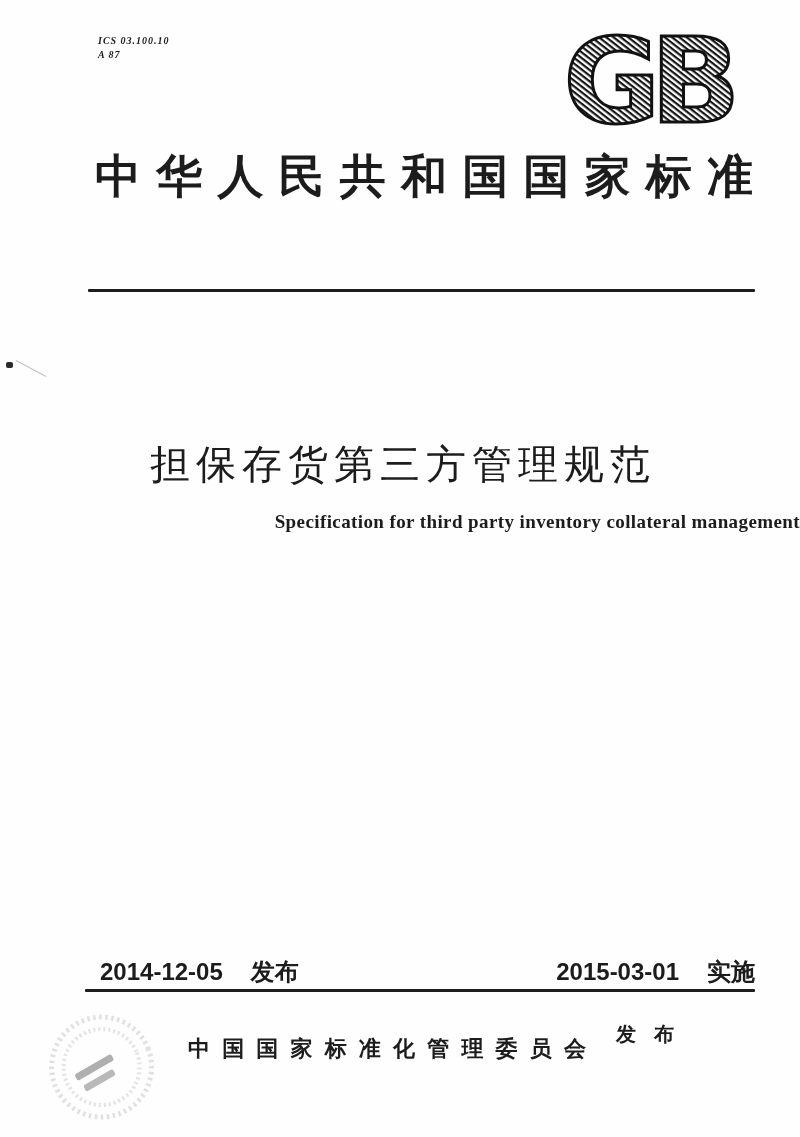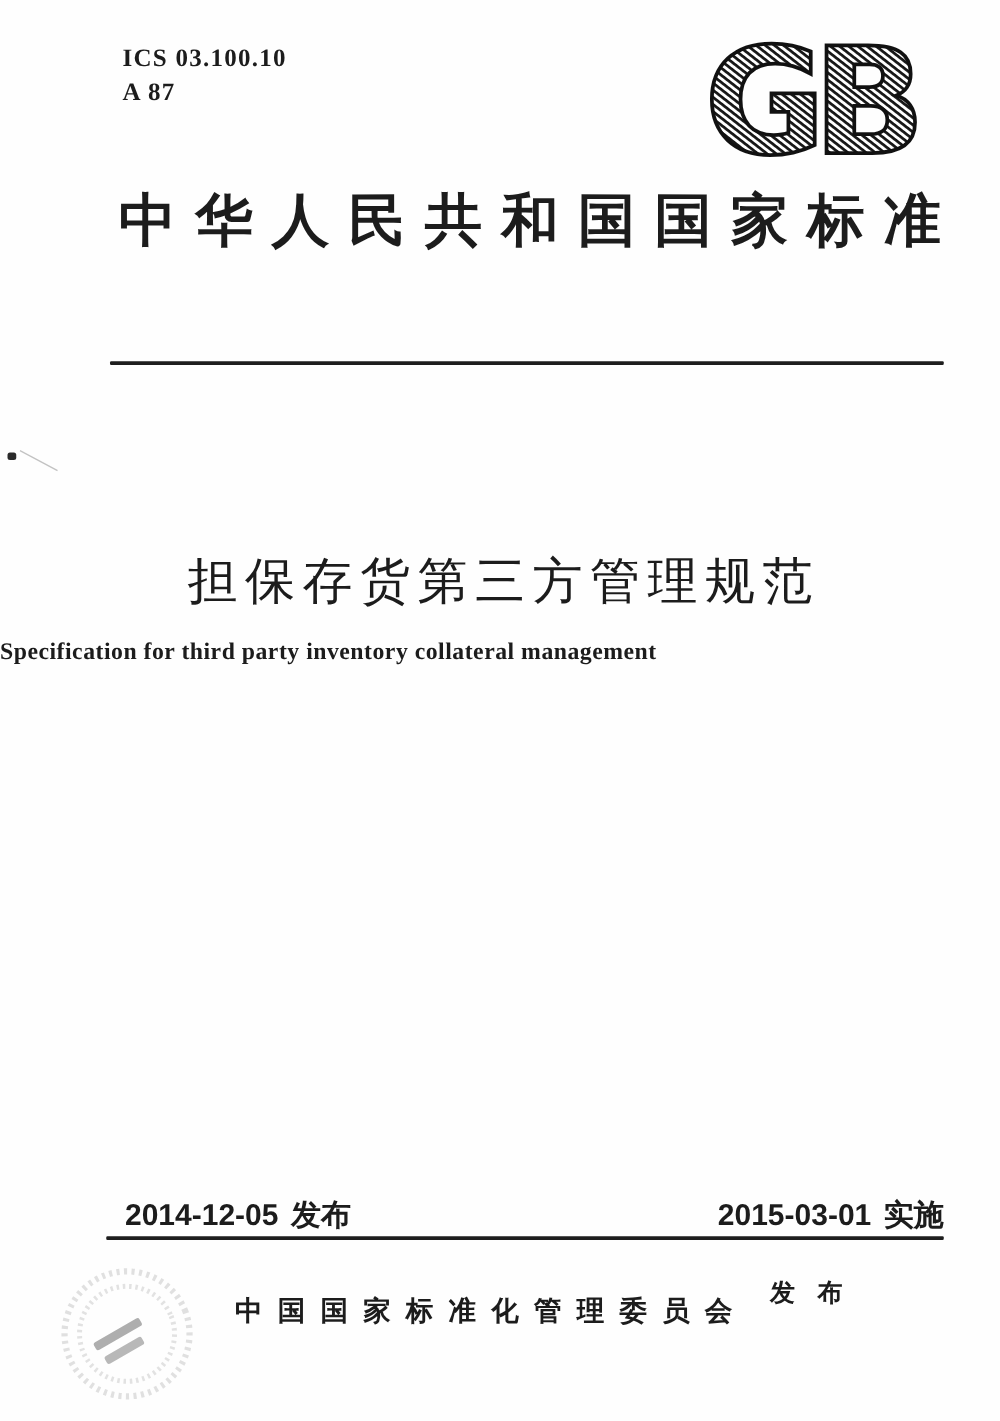--- a/index.html
+++ b/index.html
@@ -2,53 +2,53 @@
 <html><head>
 <meta charset="utf-8">
 <style>
   html,body{margin:0;padding:0;background:#e8e8e8;}
   .page{
     position:relative;width:800px;height:1137px;margin:0 auto;
     background:#fefefe;overflow:hidden;color:#1c1c1c;
     font-family:"Liberation Serif","DejaVu Serif",serif;
   }
   
-  .ics{position:absolute;left:98px;top:34px;font-weight:bold;font-size:20px;line-height:1.35;letter-spacing:1px;}
+  .ics{position:absolute;left:98px;top:34px;font-weight:bold;font-size:10px;line-height:1.35;letter-spacing:1px;font-style:italic;}
   
   .gb-logo{position:absolute;left:545px;top:28px;width:205px;height:108px;}
   
   .std-name{
     position:absolute;left:95px;top:146px;width:658px;
     font-size:46px;font-weight:bold;white-space:nowrap;
   }
   .std-code{
     position:absolute;right:50px;top:231px;font-size:24px;font-weight:bold;letter-spacing:1px;
   }
   .rule{position:absolute;background:#1e1e1e;height:3px;border-radius:1px;}
   .rule-top{left:88px;top:289px;width:667px;}
   .rule-bottom{left:85px;top:989px;width:670px;}
   
   .title-zh{
     position:absolute;left:0;top:437px;width:800px;text-align:center;
     font-family:"DejaVu Sans","Liberation Sans",sans-serif;
     font-size:40px;font-weight:normal;letter-spacing:6px;padding-left:6px;box-sizing:border-box;
   }
   .title-en{
-    position:absolute;left:0;top:511px;width:800px;text-align:left;
+    position:absolute;left:0;top:511px;width:800px;text-align:right;
     font-size:19px;font-weight:bold;letter-spacing:.4px;
   }
   
   .speck{position:absolute;left:6px;top:362px;width:7px;height:6px;background:#2a2a2a;border-radius:2px;}
   .scratch{position:absolute;left:14px;top:368px;width:34px;height:1px;background:#9a9a9a;transform:rotate(28deg);opacity:.6;}
   
   .date-row{position:absolute;left:0;top:956px;width:800px;height:32px;
     font-family:"Liberation Sans","DejaVu Sans",sans-serif;font-size:24px;font-weight:600;}
   .date-issue{position:absolute;left:100px;top:0;}
   .date-impl{position:absolute;right:45px;top:0;text-align:right;}
-  .date-row .lbl{margin-left:10px;}
+  .date-row .lbl{margin-left:28px;}
   
   .issuer-line1{position:absolute;left:188px;top:1003px;font-size:22px;font-weight:bold;white-space:nowrap;}
   .issuer-line2{position:absolute;left:188px;top:1034px;width:398px;font-size:22px;font-weight:bold;}
   .release{position:absolute;left:616px;top:1021px;width:58px;font-size:20px;font-weight:bold;}
   
   .stamp{position:absolute;left:32px;top:1003px;width:140px;height:130px;opacity:.55;transform:rotate(-22deg);}
 </style>
 </head>
 <body>
 

